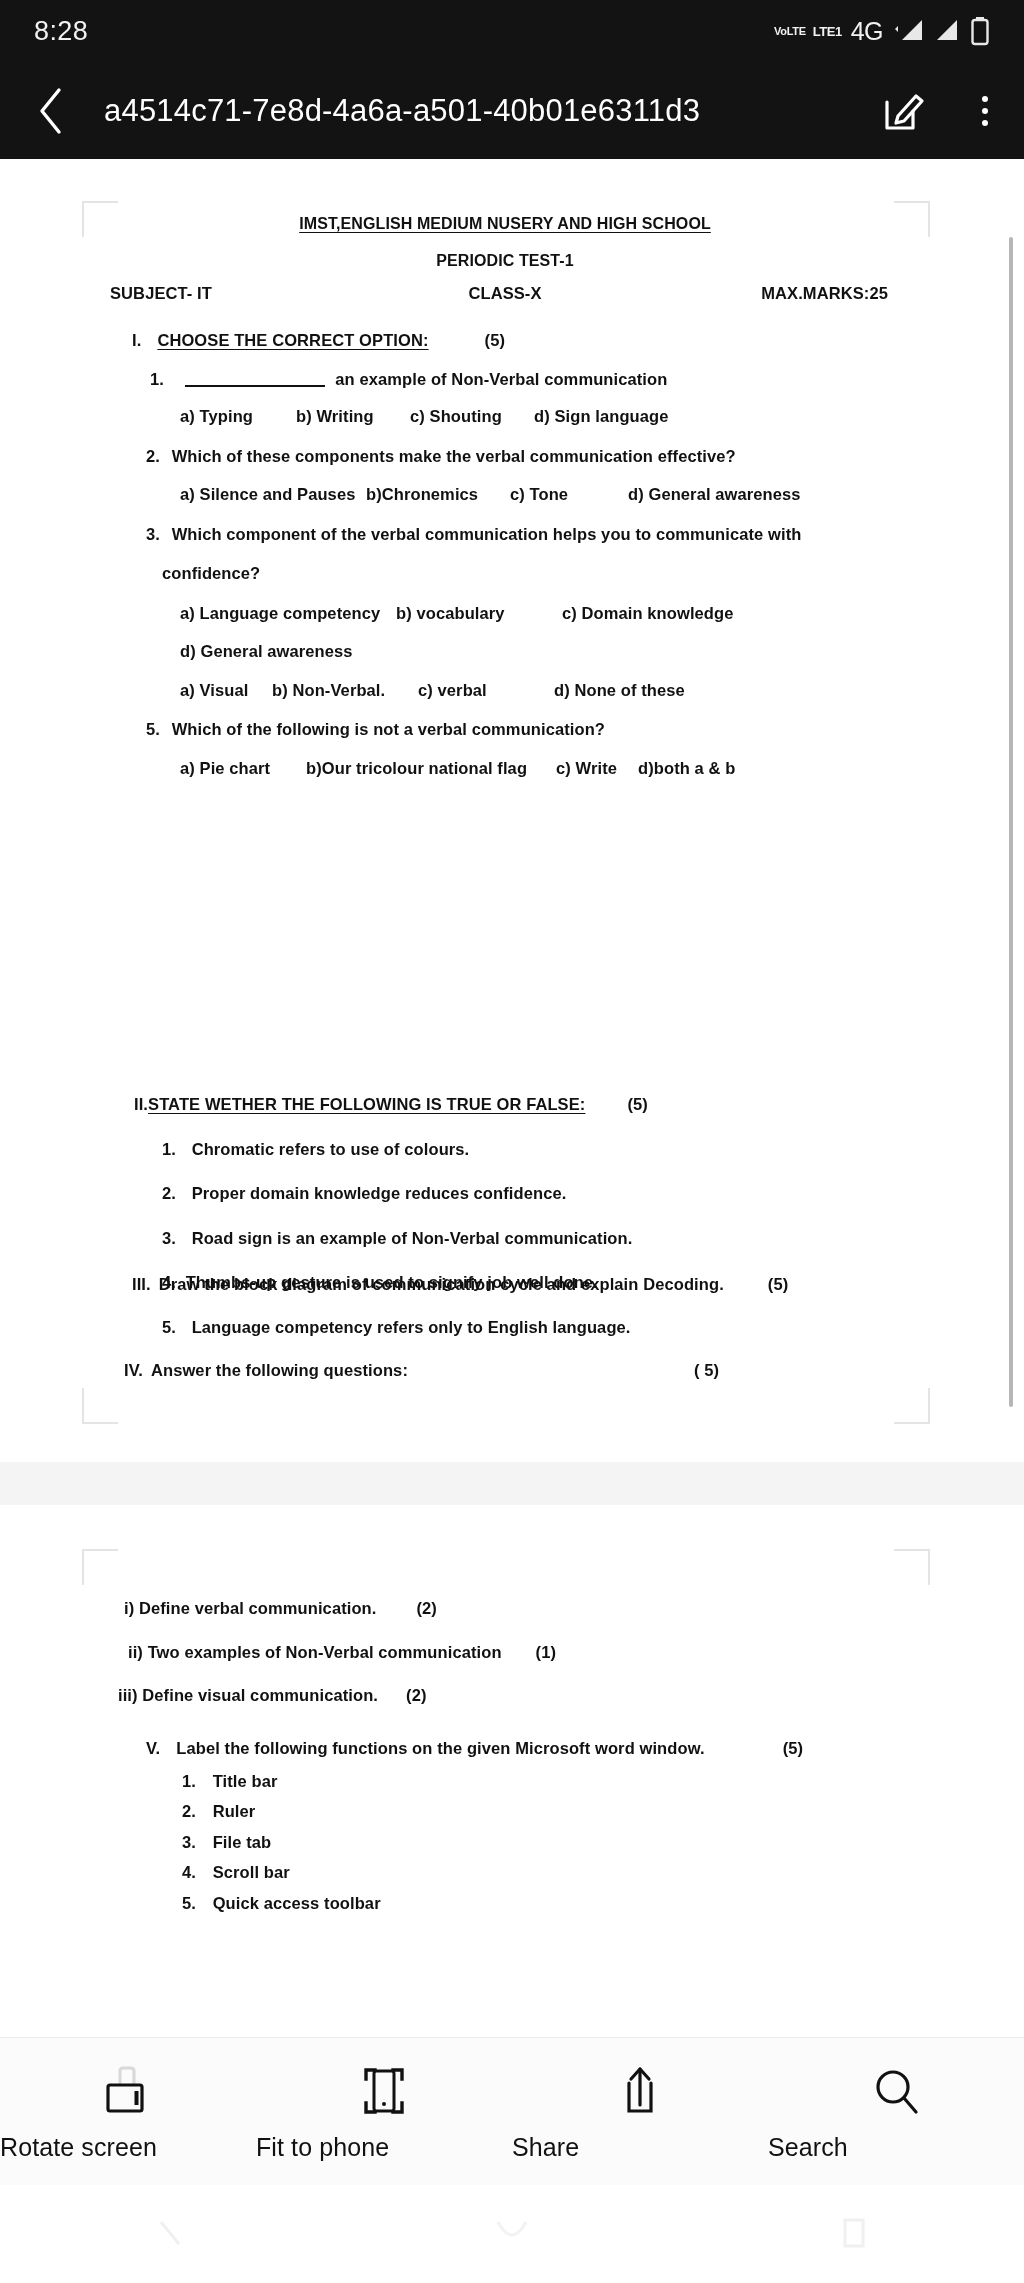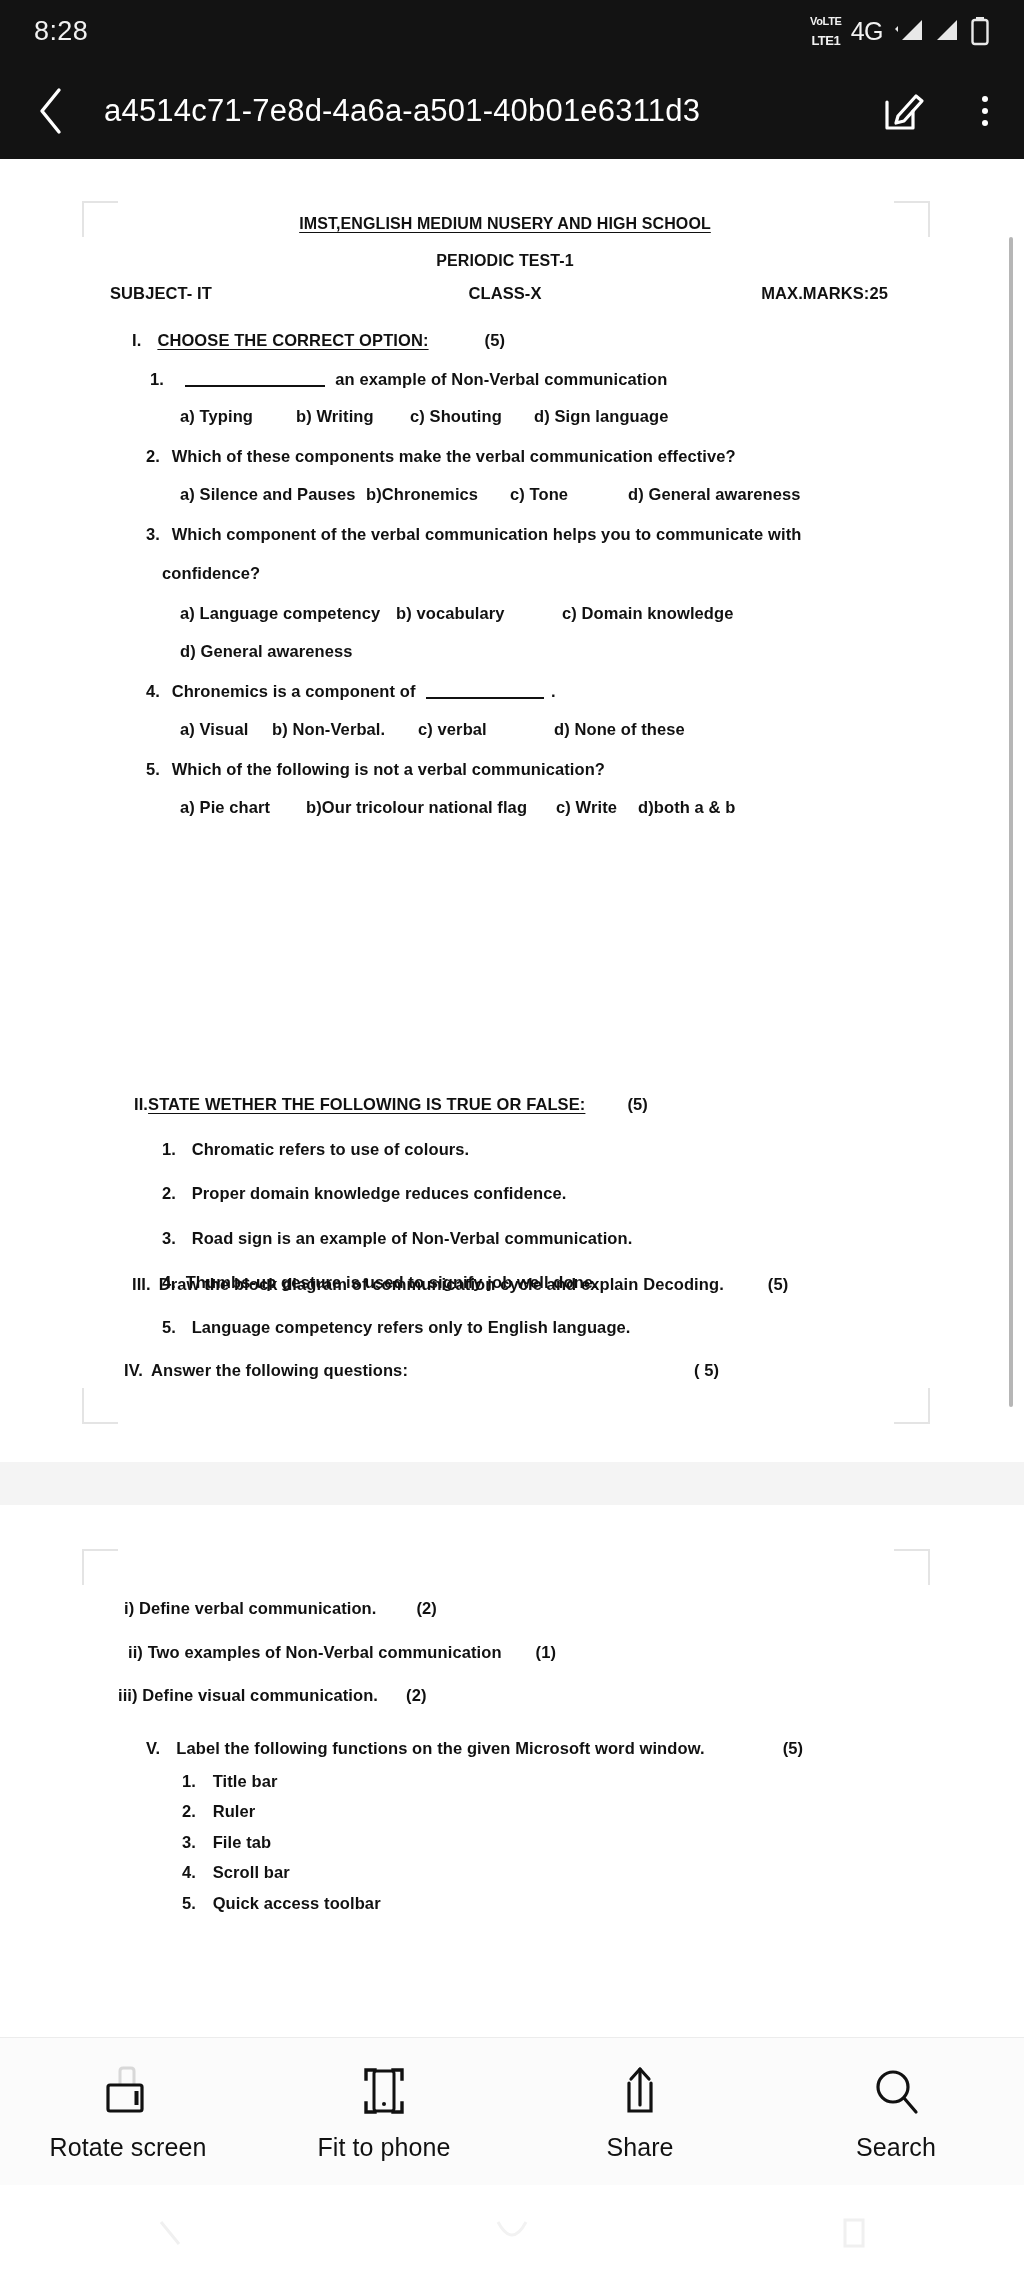--- a/index.html
+++ b/index.html
@@ -14,21 +14,21 @@
   
   .statusbar {
     position:absolute; top:0; left:0; width:1024px; height:62px;
     background:#131313; color:#f2f2f2;
     display:flex; align-items:center; justify-content:space-between;
     padding:0 34px;
   }
   .clock { font-size:27px; letter-spacing:.4px; }
   .status-icons { display:flex; align-items:center; gap:9px; }
   .volte {
-    display:flex; flex-direction:column; align-items:center; justify-content:center;
+    display:flex; flex-direction:row; align-items:center; justify-content:center;
     line-height:1; font-weight:bold;gap:7px;
   }
   .volte span:nth-child(1){ font-size:11px; letter-spacing:-.3px;}
   .volte span:nth-child(2){ font-size:13px; letter-spacing:-.5px;}
   .net4g { font-size:25px; letter-spacing:-.5px; }
   .sig { display:block; }
   .battery { display:block; }
 
   
   .appbar {
@@ -92,21 +92,21 @@
     background:#b6b6b6;
   }
 
   
   .toolbar {
     position:absolute; left:0; top:2037px; width:1024px; height:148px;
     background:#fbfbfb; border-top:1px solid #ececec;
     display:flex; align-items:center;
   }
   .tool {
-    flex:1; display:flex; flex-direction:column; align-items:center; gap:16px;
+    flex:1; display:flex; flex-direction:column; gap:16px;
   }
   .tool-label { font-size:25px; color:#111; letter-spacing:.1px; }
   .tool-icon { height:56px; display:flex; align-items:flex-end; justify-content:center; }
 
   
   .navbar {
     position:absolute; left:0; top:2185px; width:1024px; height:98px;
     background:#ffffff; display:flex; align-items:center;
   }
   .nav-btn { flex:1; display:flex; align-items:center; justify-content:center; }
@@ -211,26 +211,20 @@
         <span style="margin-left:7px;">Which component of the verbal communication helps you to communicate with</span>
       </div>
       <div class="ln" style="margin-top:23px; padding-left:52px;">confidence?</div>
       <div class="ln" style="margin-top:23px; padding-left:70px; display:flex;">
         <span style="width:216px;">a) Language competency</span>
         <span style="width:166px;">b) vocabulary</span>
         <span>c) Domain knowledge</span>
       </div>
       <div class="ln" style="margin-top:22px; padding-left:70px;">d) General awareness</div>
 
-      <div class="ln" style="margin-top:23px; padding-left:36px;">
-        <span>4.</span>
-        <span style="margin-left:7px;">Chronemics is a component of</span>
-        <span class="blank-line" style="width:118px; margin:0 2px 0 6px;"></span>
-        <span>.</span>
-      </div>
       <div class="ln" style="margin-top:22px; padding-left:70px; display:flex;">
         <span style="width:92px;">a) Visual</span>
         <span style="width:146px;">b) Non-Verbal.</span>
         <span style="width:136px;">c)  verbal</span>
         <span>d) None of these</span>
       </div>
 
       <div class="ln" style="margin-top:23px; padding-left:36px;">
         <span>5.</span>
         <span style="margin-left:7px;">Which of the following is not a verbal communication?</span>

